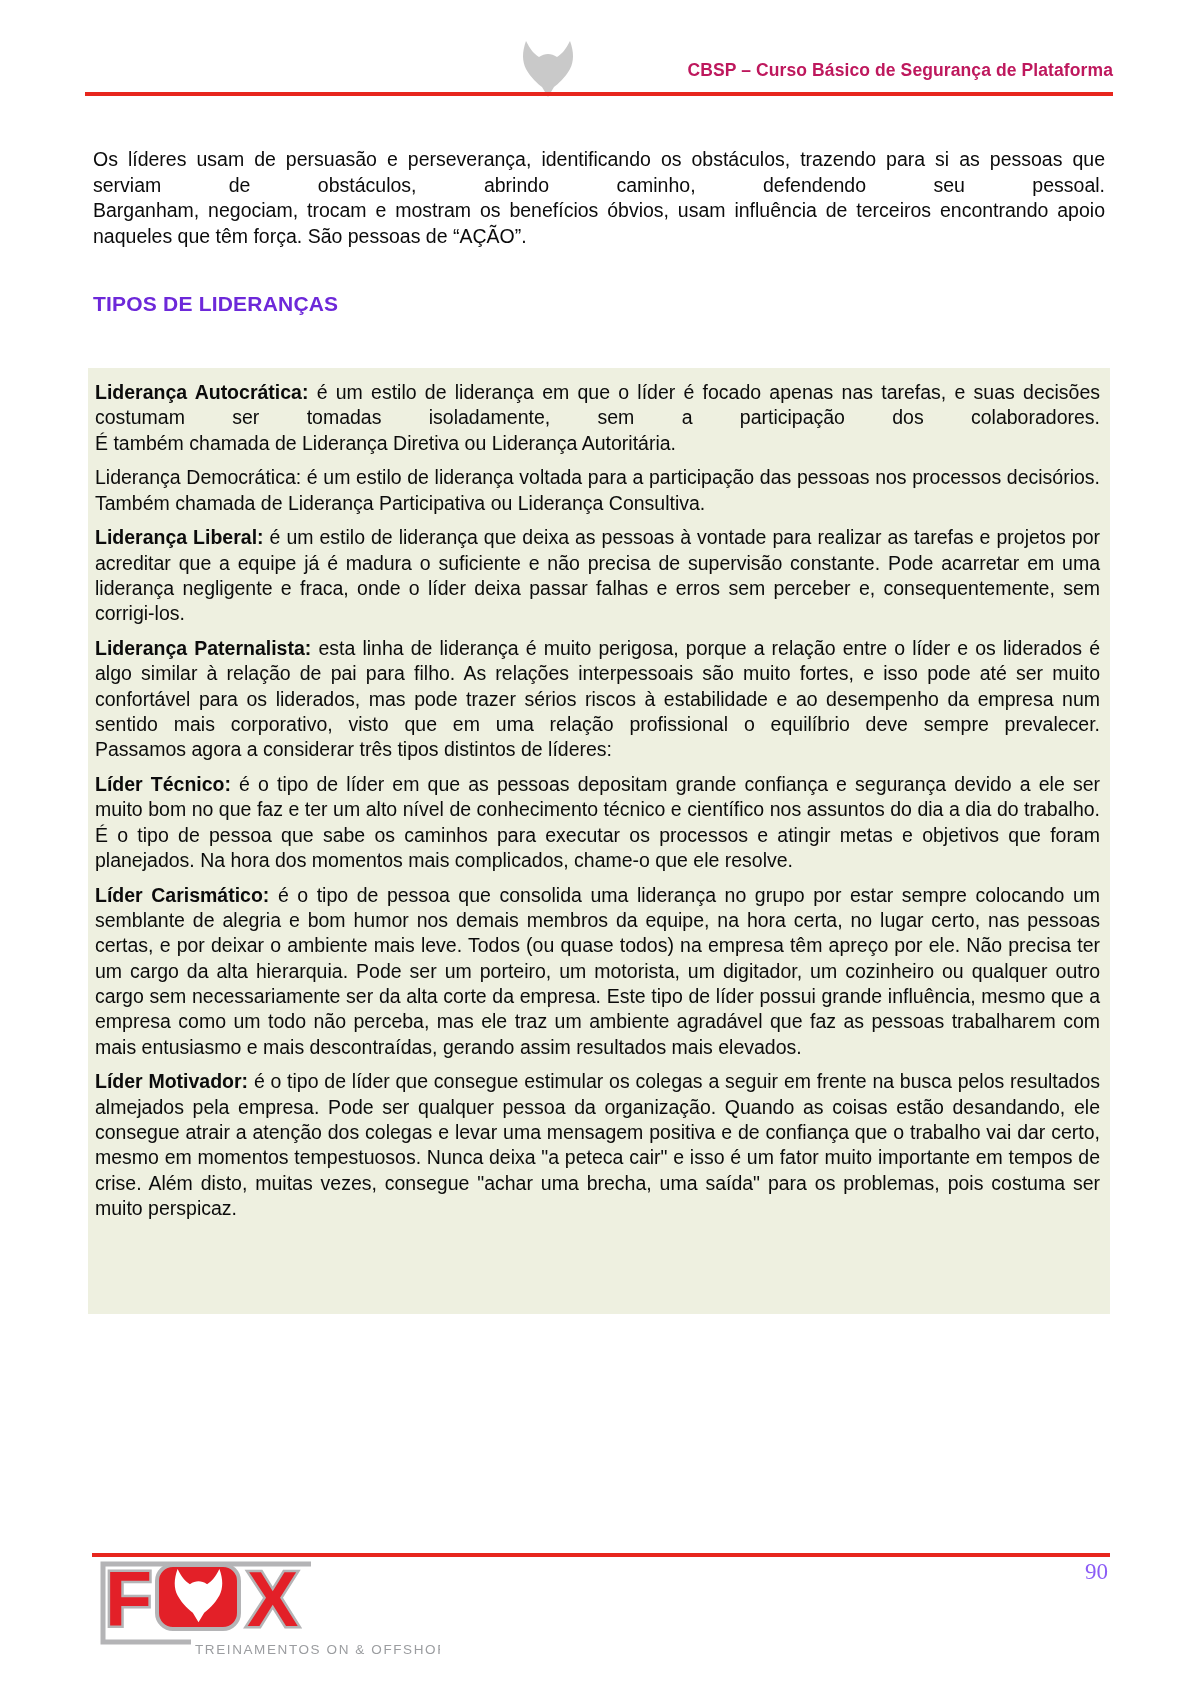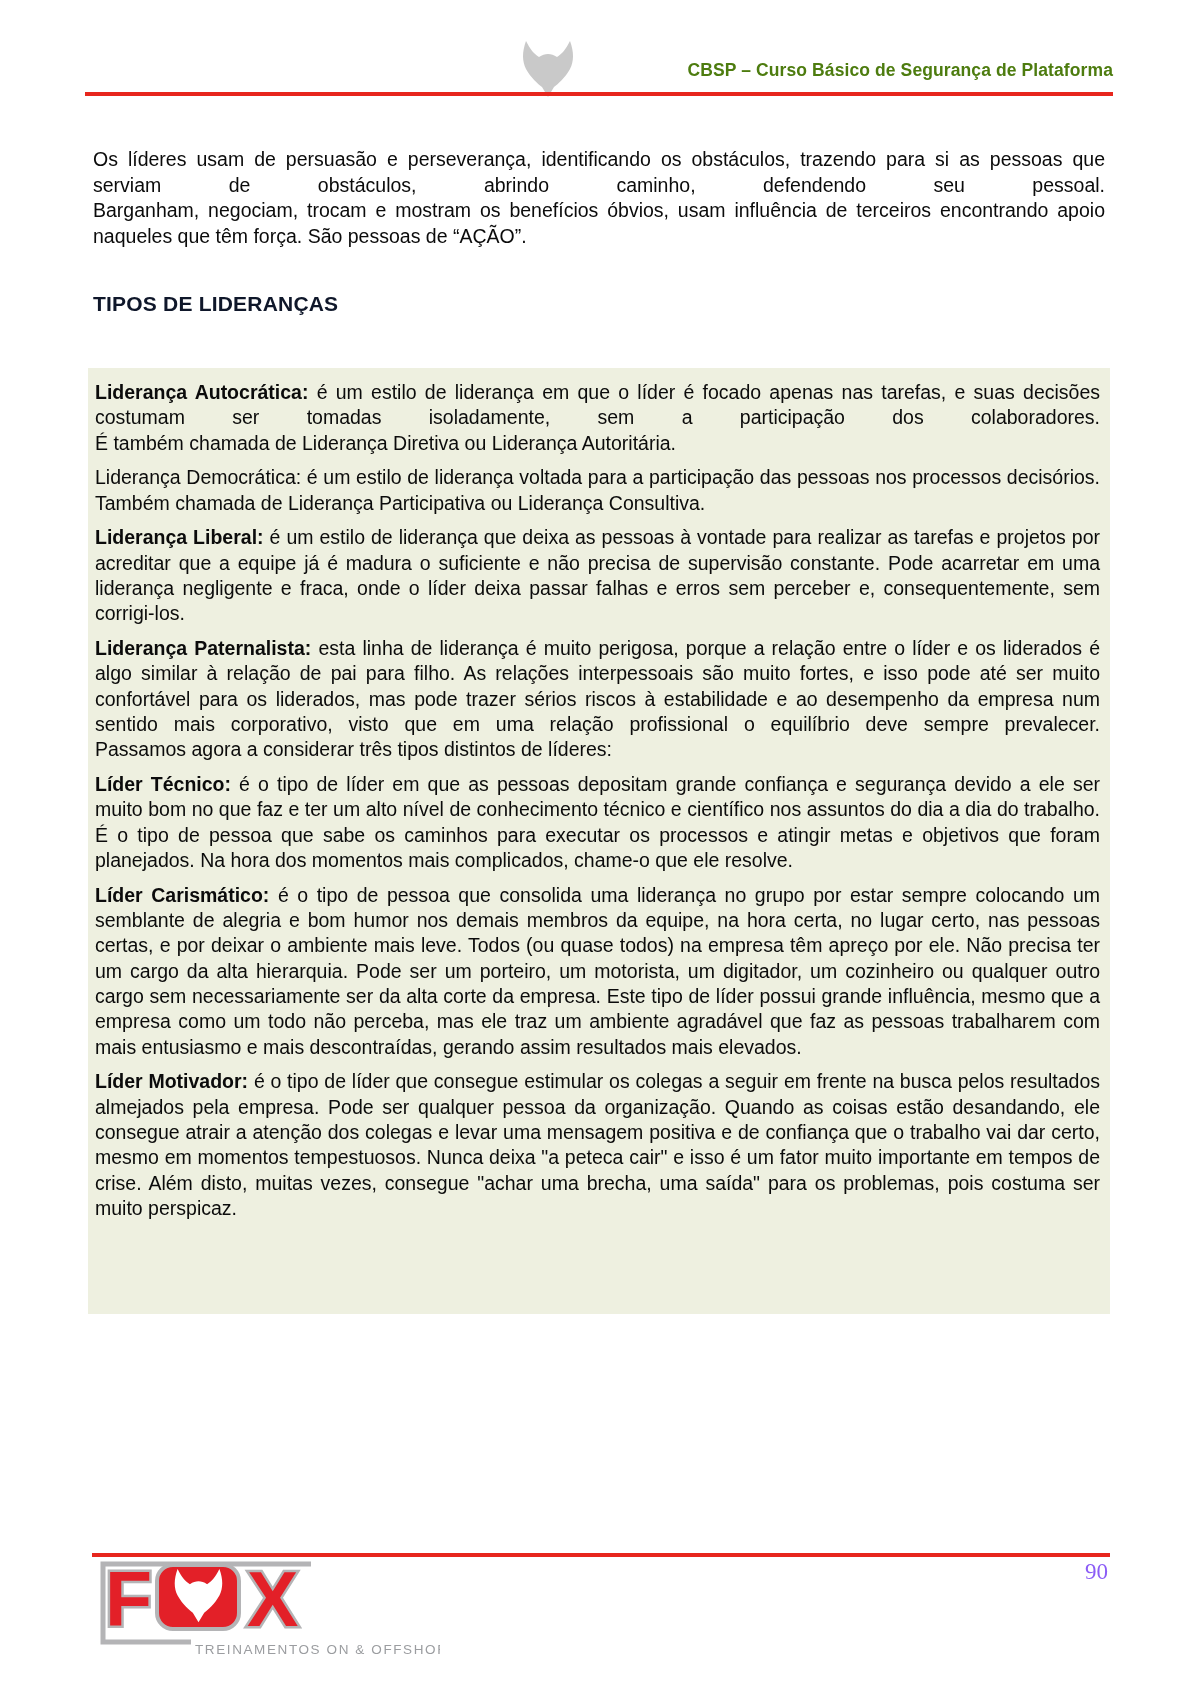--- a/index.html
+++ b/index.html
@@ -9,36 +9,36 @@
     background:#ffffff;
     margin:0 auto;
     font-family:"Liberation Sans", sans-serif;
     color:#0b0b0b;
     overflow:hidden;
   }
   
   .watermark{position:absolute;left:517px;top:40px;width:62px;height:58px;}
   .header-title{
     position:absolute;top:60px;right:78px;
-    font-size:17.5px;font-weight:600;color:#4d7c0f;
+    font-size:17.5px;font-weight:600;color:#be185d;
     letter-spacing:.1px;
   }
   .rule{position:absolute;height:4px;background:var(--accent-red,#e7261d);}
   .rule-top{left:85px;right:78px;top:92px;}
   .rule-bottom{left:92px;right:81px;top:1553px;}
   
   .text-col{position:absolute;left:93px;width:1012px;font-size:19.5px;line-height:25.6px;margin-top:12px;}
   #intro{top:135px;}
   .para{margin:0;}
   .seg{display:block;text-align:justify;}
   .seg.stretch{text-align-last:justify;}
   .lead{font-weight:bold;}
   #heading{
     position:absolute;left:93px;top:292px;margin:0;
-    font-size:21px;font-weight:bold;color:#0f172a;
+    font-size:21px;font-weight:bold;color:#6d28d9;
     letter-spacing:.2px;
   }
   #panel{
     position:absolute;left:88px;top:368px;width:1022px;height:946px;
     box-sizing:border-box;
     background:var(--panel-bg,#eef0e0);
     padding:12px 10px 0 7px;
     font-size:19.5px;line-height:25.3px;
     overflow:hidden;
   }

